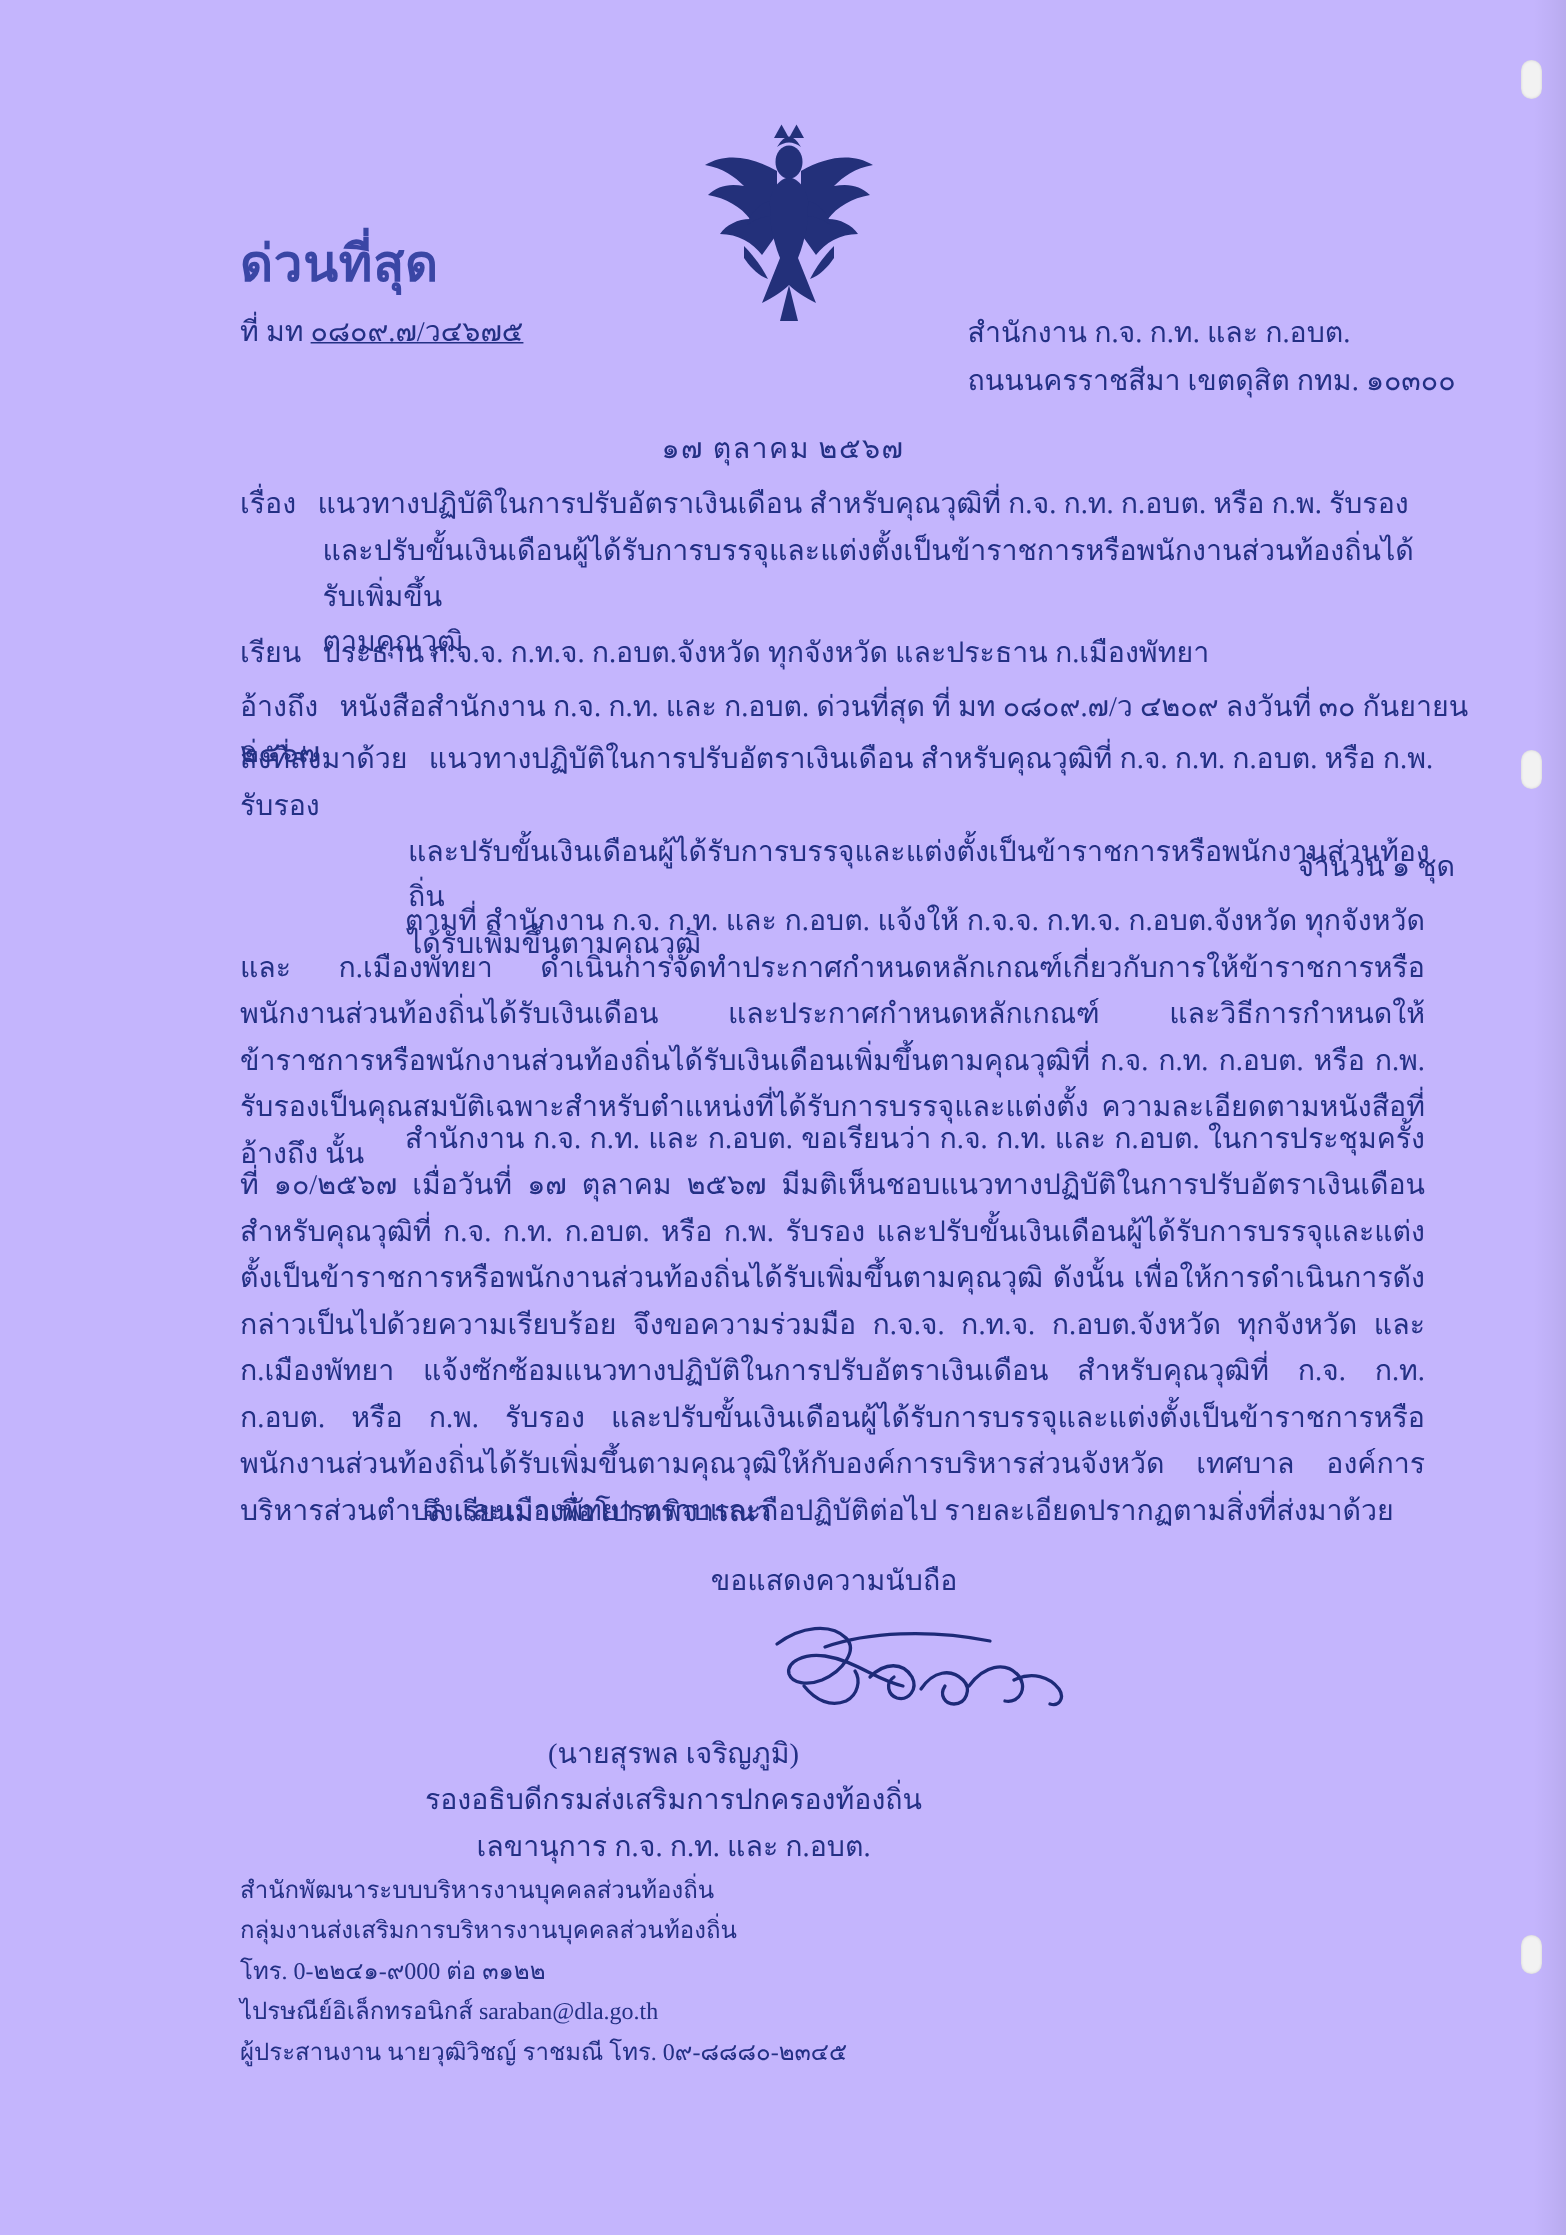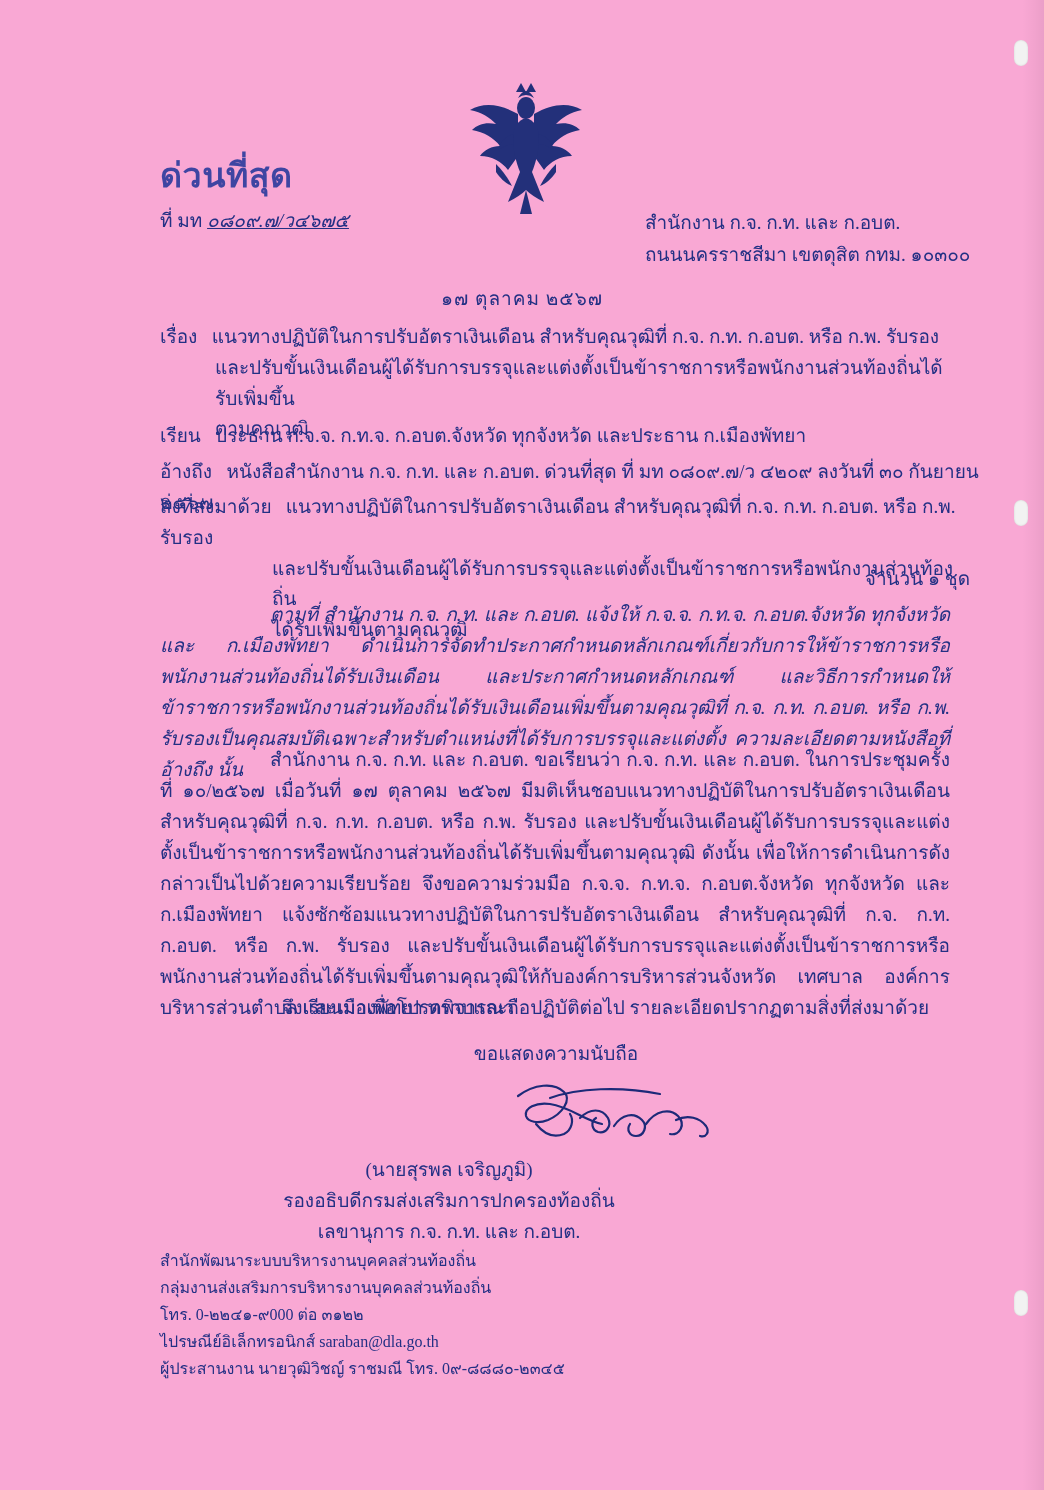--- a/index.html
+++ b/index.html
@@ -9,21 +9,21 @@
   }
   body {
     font-family: "Liberation Serif", "DejaVu Serif", serif;
     color: #1a2a6c;
   }
   #page {
     position: relative;
     width: 1044px;
     height: 1490px;
     margin: 0 auto;
-    background: #f9a8d4;
+    background: #c4b5fd;
     overflow: hidden;
   }
   
   .scan-edge {
     position: absolute;
     top: 0;
     right: 0;
     width: 22px;
     height: 100%;
     background: linear-gradient(to right, rgba(255,255,255,0) 0%, rgba(0,0,0,0.03) 60%, rgba(0,0,0,0.06) 100%);
@@ -75,21 +75,20 @@
   .doc-no {
     position: absolute;
     left: 160px;
     top: 205px;
     font-size: 19px;
     color: #233084;
   }
   .doc-no .num {
     text-decoration: underline;
     text-decoration-style: solid;
-    font-style: italic;
   }
 
   .addr-block {
     position: absolute;
     left: 645px;
     top: 207px;
     font-size: 19px;
     line-height: 1.7;
     color: #233084;
   }
@@ -139,21 +138,21 @@
     width: 790px;
     font-size: 19px;
     line-height: 1.63;
     text-align: justify;
     color: #233084;
     text-justify: inter-word;
   }
   .para p { margin: 0; }
   .para .indent { text-indent: 110px; }
 
-  .p1 { top: 600px; font-style: italic; }
+  .p1 { top: 600px; }
   .p2 { top: 745px; }
 
   .closing {
     position: absolute;
     left: 282px;
     top: 992px;
     font-size: 19px;
     color: #233084;
   }
 

